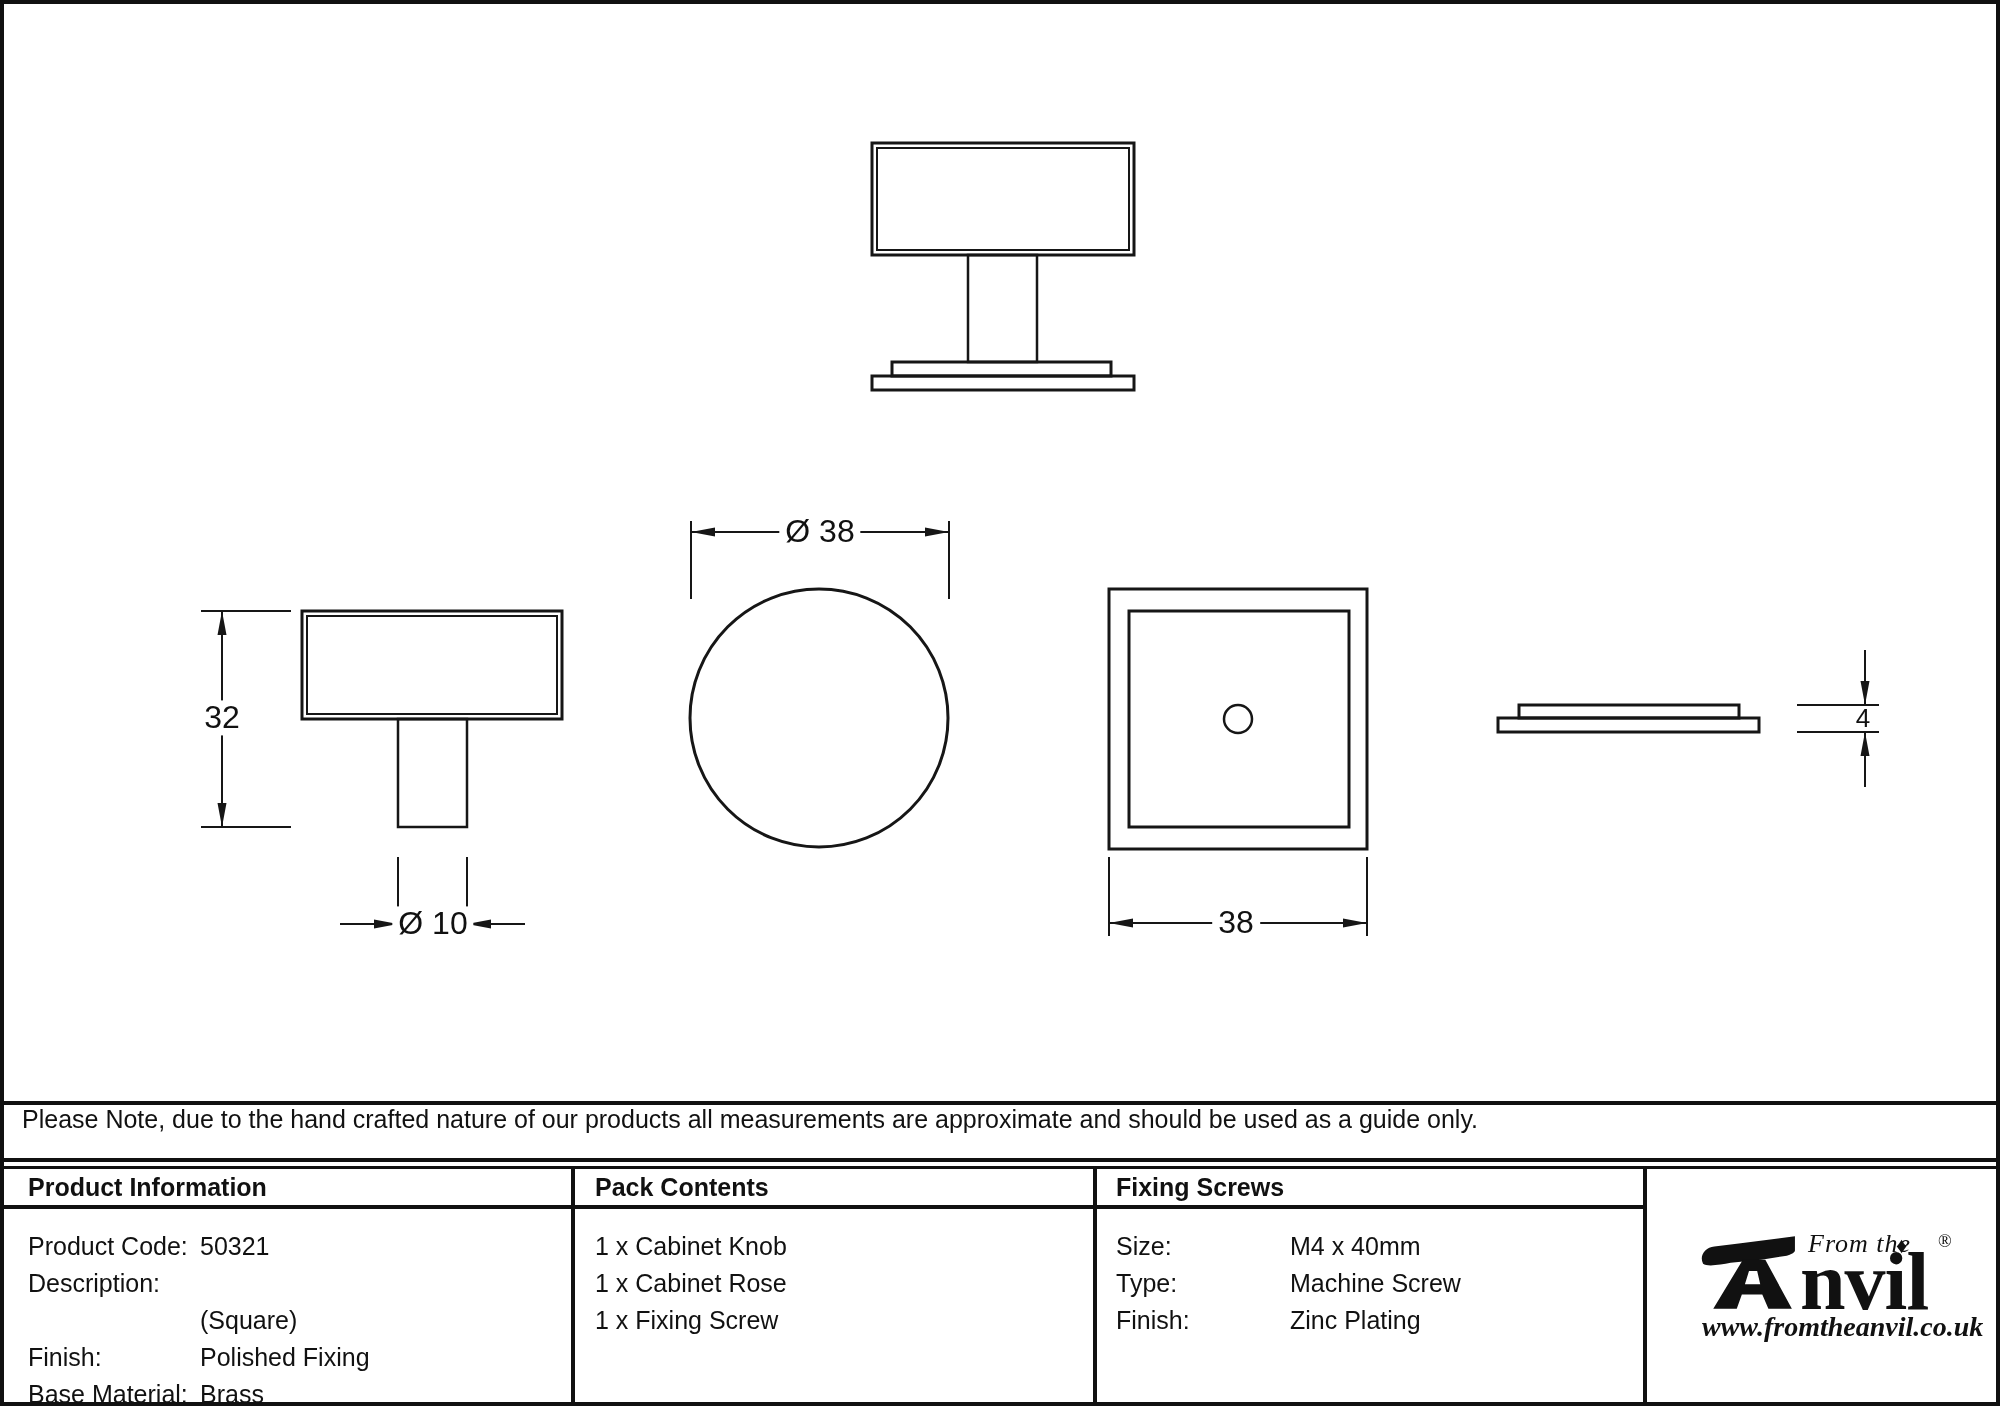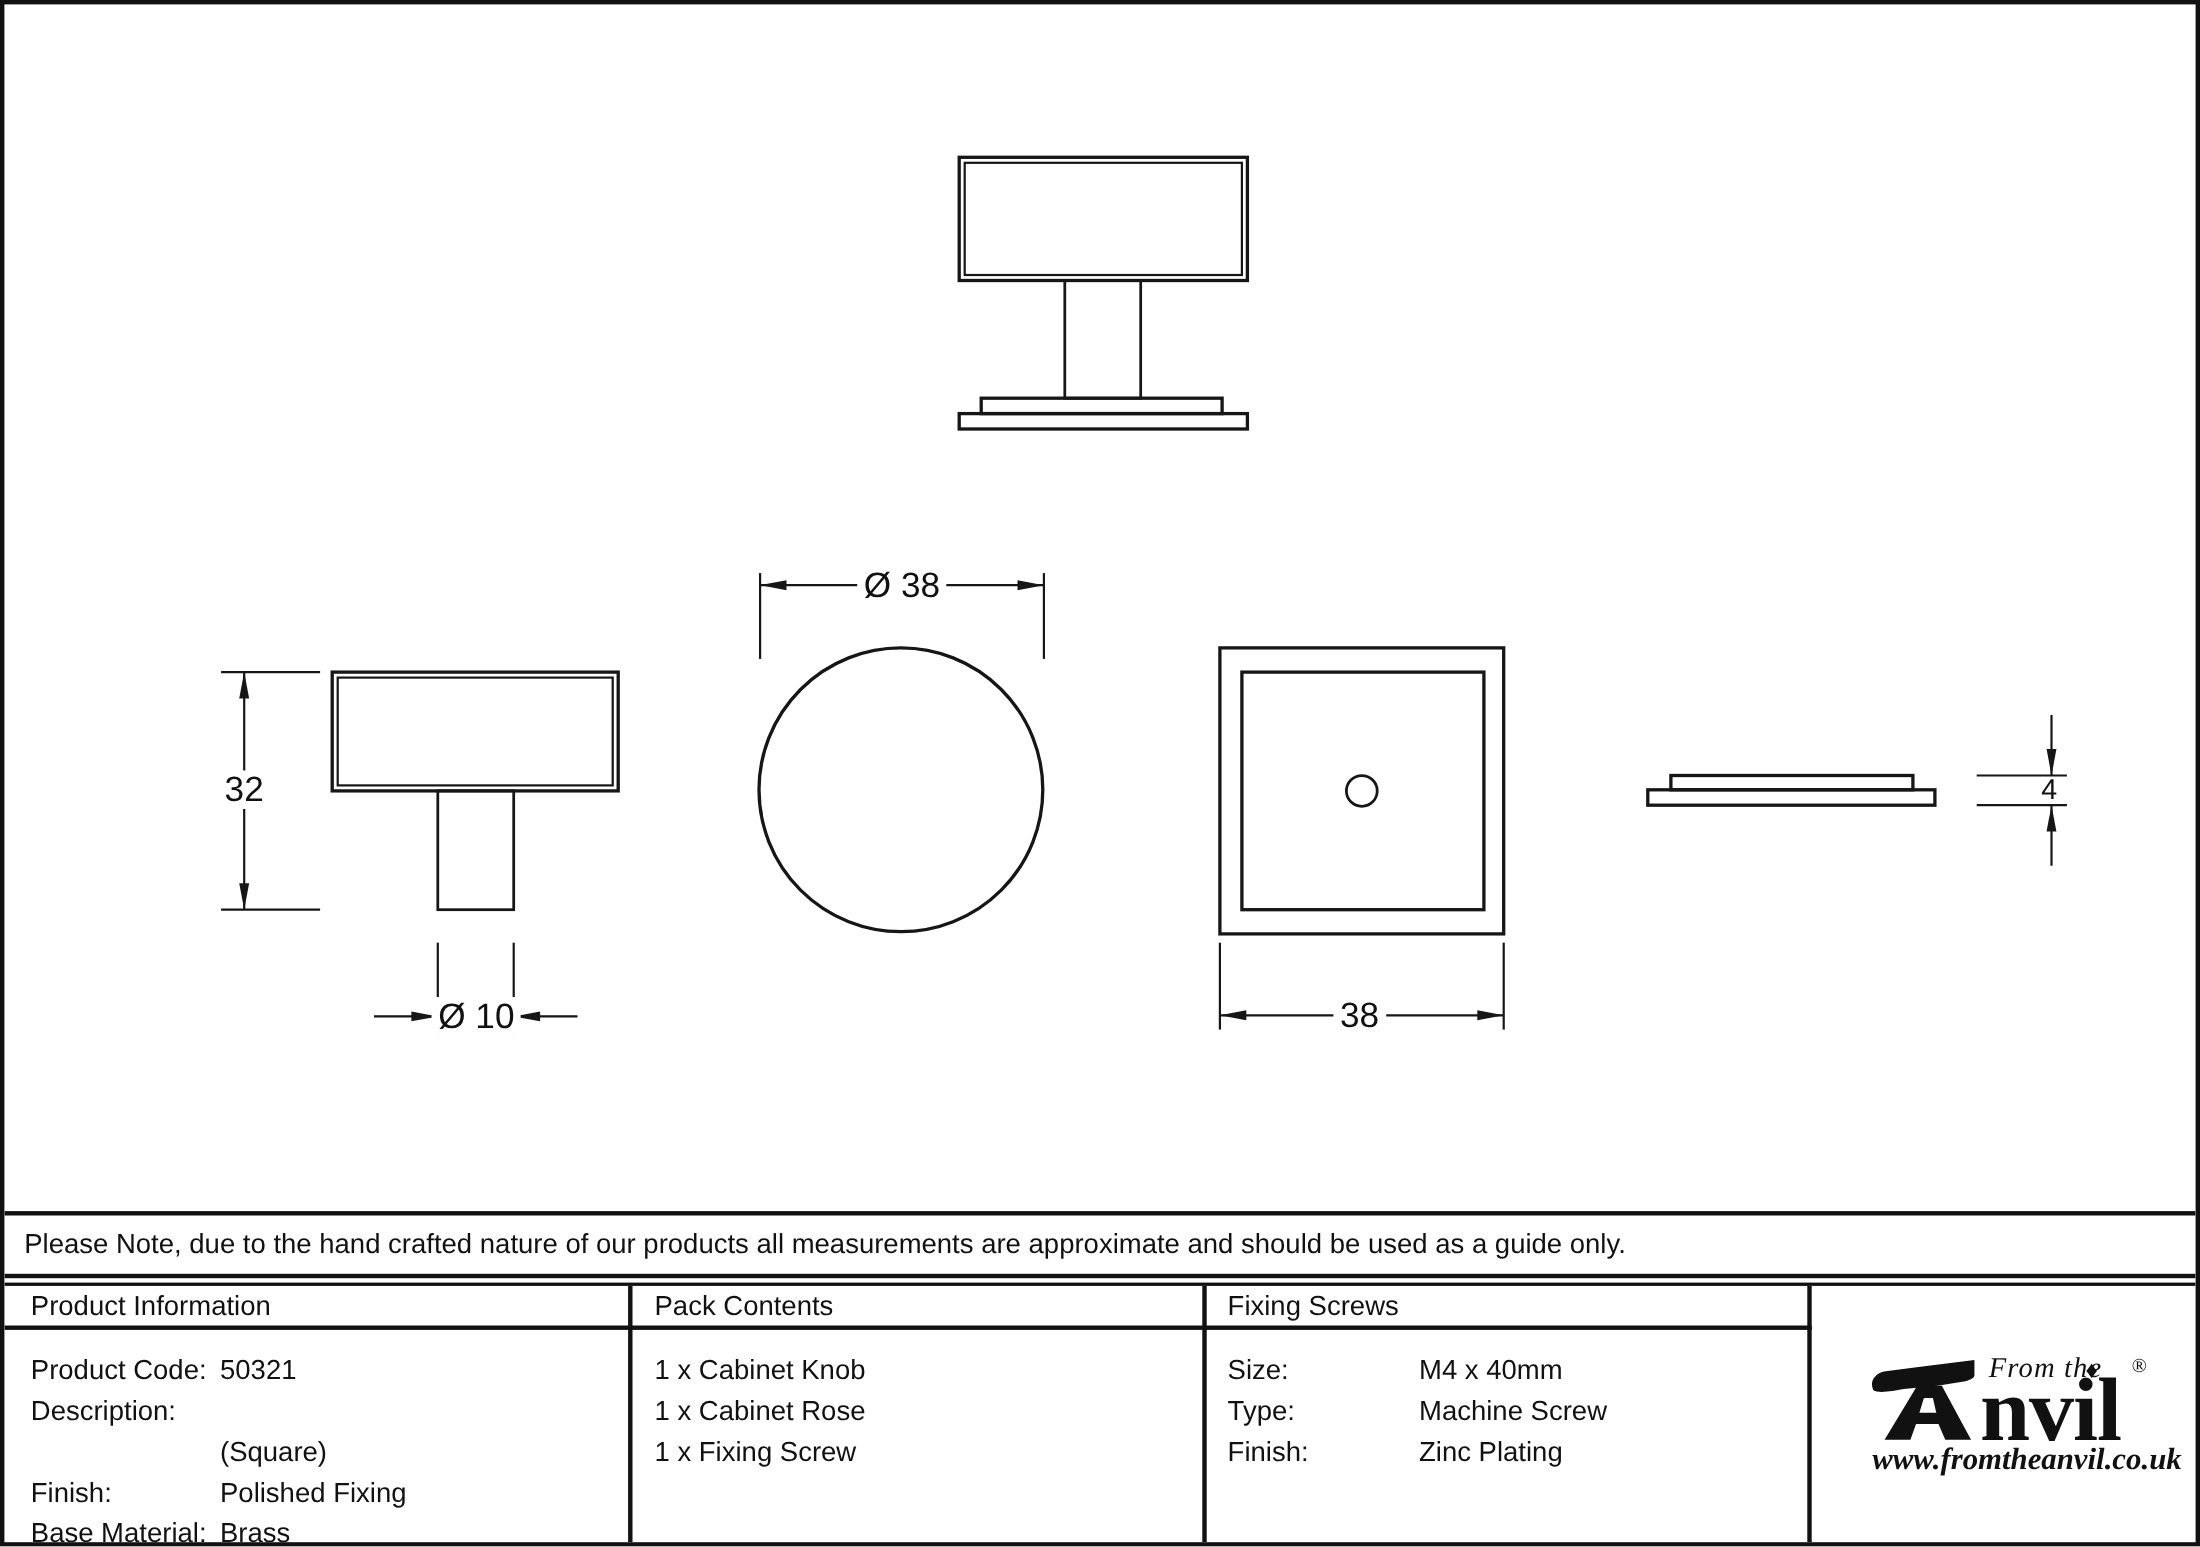--- a/index.html
+++ b/index.html
@@ -7,26 +7,26 @@
         font-family:"Liberation Sans",sans-serif;color:#111;overflow:hidden;
         box-sizing:border-box;border:4px solid #111;}
   svg.drawing{position:absolute;left:0;top:0;}
   svg.drawing *{vector-effect:none;}
   .dim{position:absolute;transform:translate(-50%,-50%);font-size:32px;line-height:1.1;
        background:#fff;padding:0 6px;white-space:nowrap;}
   .dim.nobg{background:transparent;padding:0;font-size:26px;}
   
   .note-bar{position:absolute;left:0;right:0;top:1097px;height:53px;
             border-top:4px solid #111;border-bottom:4px solid #111;
-            display:flex;align-items:center;padding-left:18px;font-size:25px;}
+            display:flex;padding-left:18px;font-size:25px;}
   
   .info-table{position:absolute;left:0;right:0;top:1162px;bottom:0;border-top:3px solid #111;}
   .vdiv{position:absolute;top:0;bottom:0;width:4px;background:#111;}
   .hdr-line{position:absolute;left:0;top:36px;height:4px;width:1643px;background:#111;}
-  .hdr{position:absolute;top:0;height:36px;line-height:36px;font-size:25px;white-space:nowrap;}
+  .hdr{position:absolute;top:0;height:36px;line-height:36px;font-size:25px;white-space:nowrap;font-weight:bold;}
   .cell{position:absolute;height:36px;line-height:36px;font-size:25px;white-space:nowrap;}
   
   .logo{position:absolute;left:1694px;top:56px;width:268px;height:145px;font-family:"Liberation Serif",serif;}
   .logo .anvil-svg{position:absolute;left:2px;top:8px;}
   .logo .from-the{position:absolute;left:110px;top:4px;font-size:26px;letter-spacing:1px;font-style:italic;}
   .logo .diamond{position:absolute;left:198px;top:8px;font-size:22px;}
   .logo .anvil-word{position:absolute;left:102px;top:16px;font-size:82px;line-height:1;
                     font-weight:700;letter-spacing:-1px;}
   .logo .reg{position:absolute;left:240px;top:6px;font-size:18px;}
   .logo .logo-url{position:absolute;left:4px;top:86px;width:268px;text-align:right;

